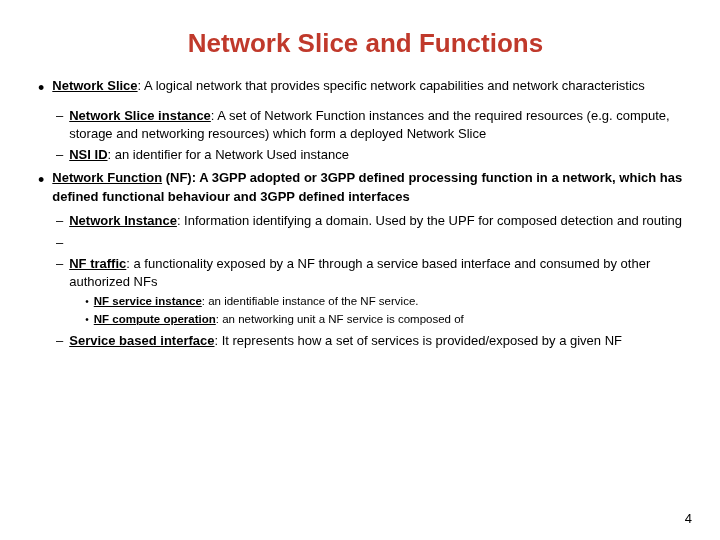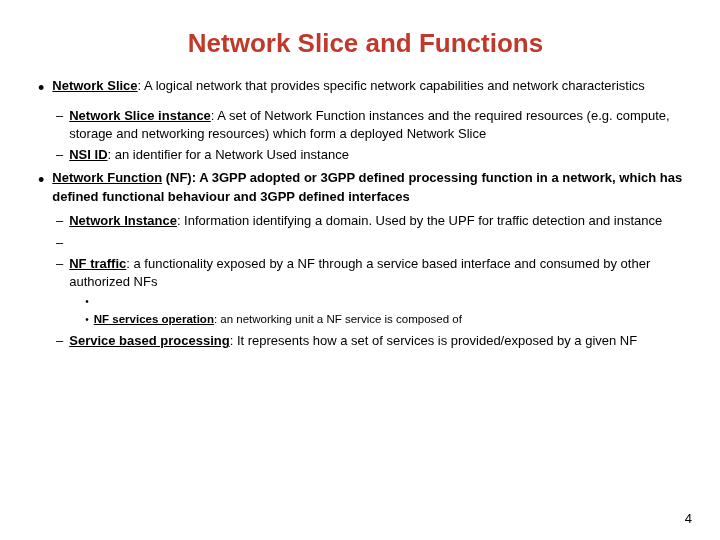--- a/index.html
+++ b/index.html
@@ -145,43 +145,44 @@
     <div class="bullet-main">
       <span class="bullet-dot">•</span>
       <span class="bullet-text">
         <span class="underline bold">Network Function</span><span class="bold"> (NF):</span><span class="bold"> A 3GPP adopted or 3GPP defined processing function in a network, which has defined functional behaviour and 3GPP defined interfaces</span>
       </span>
     </div>
 
     <ul class="sub-list">
       <li>
         <span class="dash">–</span>
-        <span><span class="underline">Network Instance</span><span>: Information identifying a domain. Used by the UPF for traffic detection and instance</span></span>
+        <span><span class="underline">Network Instance</span><span>: Information identifying a domain. Used by the UPF for composed detection and routing</span></span>
       </li>
       <li>
         <span class="dash">–</span>
       </li>
       <li>
         <span class="dash">–</span>
         <span>
           <span class="underline">NF traffic</span><span>: a functionality exposed by a NF through a service based interface and consumed by other authorized NFs</span>
           <ul class="sub-sub-list">
             <li>
               <span class="bullet-sm">•</span>
+              <span><span class="underline">NF service instance</span><span>: an identifiable instance of the NF service.</span></span>
             </li>
             <li>
               <span class="bullet-sm">•</span>
-              <span><span class="underline">NF services operation</span><span>: an networking unit a NF service is composed of</span></span>
+              <span><span class="underline">NF compute operation</span><span>: an networking unit a NF service is composed of</span></span>
             </li>
           </ul>
         </span>
       </li>
       <li>
         <span class="dash">–</span>
-        <span><span class="underline">Service based processing</span><span>: It represents how a set of services is provided/exposed by a given NF</span></span>
+        <span><span class="underline">Service based interface</span><span>: It represents how a set of services is provided/exposed by a given NF</span></span>
       </li>
     </ul>
 
   </div>
 
   <div class="page-number">4</div>
 
 </div>
 
 </body></html>

